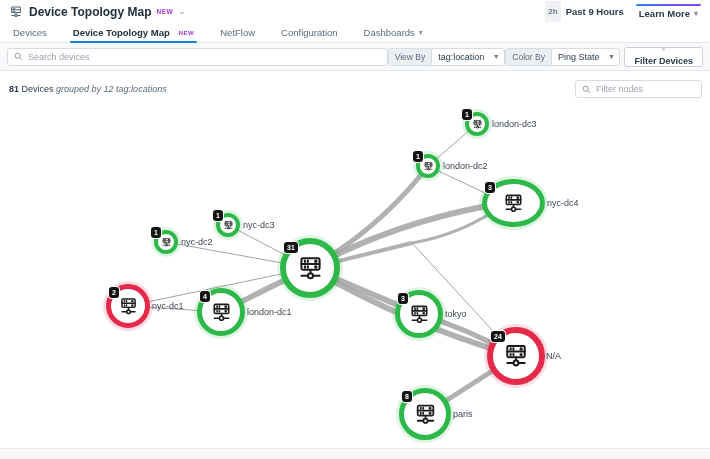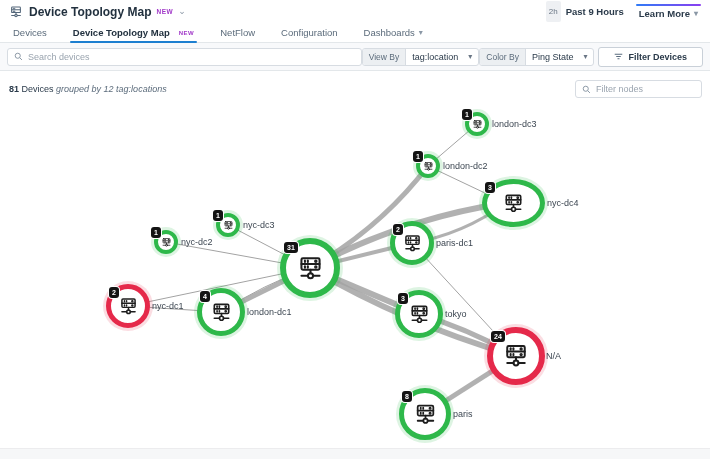--- a/index.html
+++ b/index.html
@@ -8,21 +8,21 @@
   .page { position:relative; width:710px; height:459px; background:#fff; }
 
   
   .header { height:23px; display:flex; align-items:center; padding:0 9px; background:#fff; }
   .hdr-icon { width:14px; height:14px; color:#54677a; display:flex; }
   .hdr-icon svg { width:14px; height:14px; }
   .title { font-size:12px; font-weight:bold; color:#22313f; margin-left:6px; }
   .new-badge { color:#a037c8; font-size:6.5px; font-weight:bold; letter-spacing:.5px; margin-left:5px; }
   .hdr-caret { color:#8a97a5; font-size:9px; margin-left:5px; line-height:1; }
   .spacer { flex:1; }
-  .time-chip { background:#eef0f3; color:#6a7685; font-size:8px; font-weight:normal;
+  .time-chip { background:#eef0f3; color:#6a7685; font-size:8px; font-weight:bold;
     padding:6px 3px; border-radius:2px; }
   .time-text { font-size:9.5px; color:#2a3a4a; font-weight:600; margin:0 12px 0 5px; }
   .learn { position:relative; font-size:9.5px; color:#2a3a4a; font-weight:600;
     padding:5px 3px 2px; cursor:pointer; display:flex; gap:4px; align-items:center; }
   .learn::before { content:""; position:absolute; top:1px; left:0; right:0; height:2.5px;
     border-radius:2px; background:linear-gradient(90deg,#2f7bf6,#8a3ff0); }
   .learn .caret { color:#8a97a5; font-size:8px; }
 
   
   .tabs { display:flex; gap:26px; padding:0 13px; height:20px; align-items:stretch;
@@ -45,22 +45,22 @@
     font-family:"Liberation Sans", sans-serif; background:transparent; }
   .searchbox input::placeholder { color:#9aa4af; }
   .group { display:flex; align-items:stretch; border:1px solid #d7dce2; border-radius:3px;
     height:18px; background:#fff; overflow:hidden; }
   .group-label { background:#eceff2; color:#5b6b7b; font-size:8.5px; padding:0 6px;
     display:flex; align-items:center; border-right:1px solid #d7dce2; white-space:nowrap; }
   .group-value { font-size:9px; color:#2a3a4a; padding:0 6px; display:flex; gap:10px;
     align-items:center; cursor:pointer; white-space:nowrap; }
   .group-value .caret { color:#6a7685; font-size:8px; }
   .filter-btn { display:flex; align-items:center; gap:5px; background:#fff;
-    border:1px solid #c9d0d8; border-radius:3px; height:20px; padding:0 15px; font-size:9px;
-    color:#2a3a4a; font-weight:600; cursor:pointer; margin-left:4px; white-space:nowrap; }
+    border:1px solid #c9d0d8; border-radius:3px; height:20px; padding:0 9px; font-size:9px;
+    color:#2a3a4a; font-weight:600; cursor:pointer; margin-left:4px; white-space:nowrap;flex-direction:column; }
   .filter-btn svg { width:9px; height:9px; stroke:#54677a; }
 
   
   .map { position:absolute; top:71px; left:0; right:0; bottom:11px; background:#fff; }
   .summary { position:absolute; top:13px; left:9px; font-size:9px; color:#2a3a4a; z-index:5; }
   .summary .cnt { font-weight:bold; }
   .summary .rest { font-style:italic; color:#5b6b7b; }
   .filter-nodes { position:absolute; top:9px; right:8px; width:127px; z-index:5; }
 
   #graph-layer { position:absolute; inset:0; }
@@ -334,38 +334,20 @@
     <circle cx="16.4" cy="6" r="0.6" fill="currentColor"></circle>
             <circle cx="16.4" cy="10.8" r="0.6" fill="currentColor"></circle>
     <line x1="12" y1="13" x2="12" y2="15.9"></line>
             <circle cx="12" cy="18" r="2.1"></circle>
     <line x1="4.5" y1="18" x2="9.9" y2="18"></line>
             <line x1="14.1" y1="18" x2="19.5" y2="18"></line>
   </svg>
           <span class="nbadge" style="left: -2px; top: -2px;">4</span>
           <span class="nlabel">london-dc1</span>
         </div>
-        <div class="node up" style="left: 390px; top: 150px; width: 44px; height: 44px; border-width: 5px;">
-          <svg viewBox="0 0 24 24" fill="none" stroke="currentColor" stroke-width="1.7" stroke-linecap="round" style="width: 21px; height: 21px;">
-    <rect x="4.5" y="3.5" width="15" height="9.5" rx="1.2"></rect>
-    <line x1="4.5" y1="8.2" x2="19.5" y2="8.2"></line>
-    <line x1="7.4" y1="5.4" x2="7.4" y2="6.6"></line>
-            <line x1="9.8" y1="5.4" x2="9.8" y2="6.6"></line>
-    <line x1="7.4" y1="10.2" x2="7.4" y2="11.4"></line>
-            <line x1="9.8" y1="10.2" x2="9.8" y2="11.4"></line>
-    <circle cx="16.4" cy="6" r="0.6" fill="currentColor"></circle>
-            <circle cx="16.4" cy="10.8" r="0.6" fill="currentColor"></circle>
-    <line x1="12" y1="13" x2="12" y2="15.9"></line>
-            <circle cx="12" cy="18" r="2.1"></circle>
-    <line x1="4.5" y1="18" x2="9.9" y2="18"></line>
-            <line x1="14.1" y1="18" x2="19.5" y2="18"></line>
-  </svg>
-          <span class="nbadge" style="left: -2px; top: -2px;">2</span>
-          <span class="nlabel">paris-dc1</span>
-        </div>
         <div class="node up" style="left: 395px; top: 219px; width: 48px; height: 48px; border-width: 5px;">
           <svg viewBox="0 0 24 24" fill="none" stroke="currentColor" stroke-width="1.7" stroke-linecap="round" style="width: 23px; height: 23px;">
     <rect x="4.5" y="3.5" width="15" height="9.5" rx="1.2"></rect>
     <line x1="4.5" y1="8.2" x2="19.5" y2="8.2"></line>
     <line x1="7.4" y1="5.4" x2="7.4" y2="6.6"></line>
             <line x1="9.8" y1="5.4" x2="9.8" y2="6.6"></line>
     <line x1="7.4" y1="10.2" x2="7.4" y2="11.4"></line>
             <line x1="9.8" y1="10.2" x2="9.8" y2="11.4"></line>
     <circle cx="16.4" cy="6" r="0.6" fill="currentColor"></circle>
             <circle cx="16.4" cy="10.8" r="0.6" fill="currentColor"></circle>

